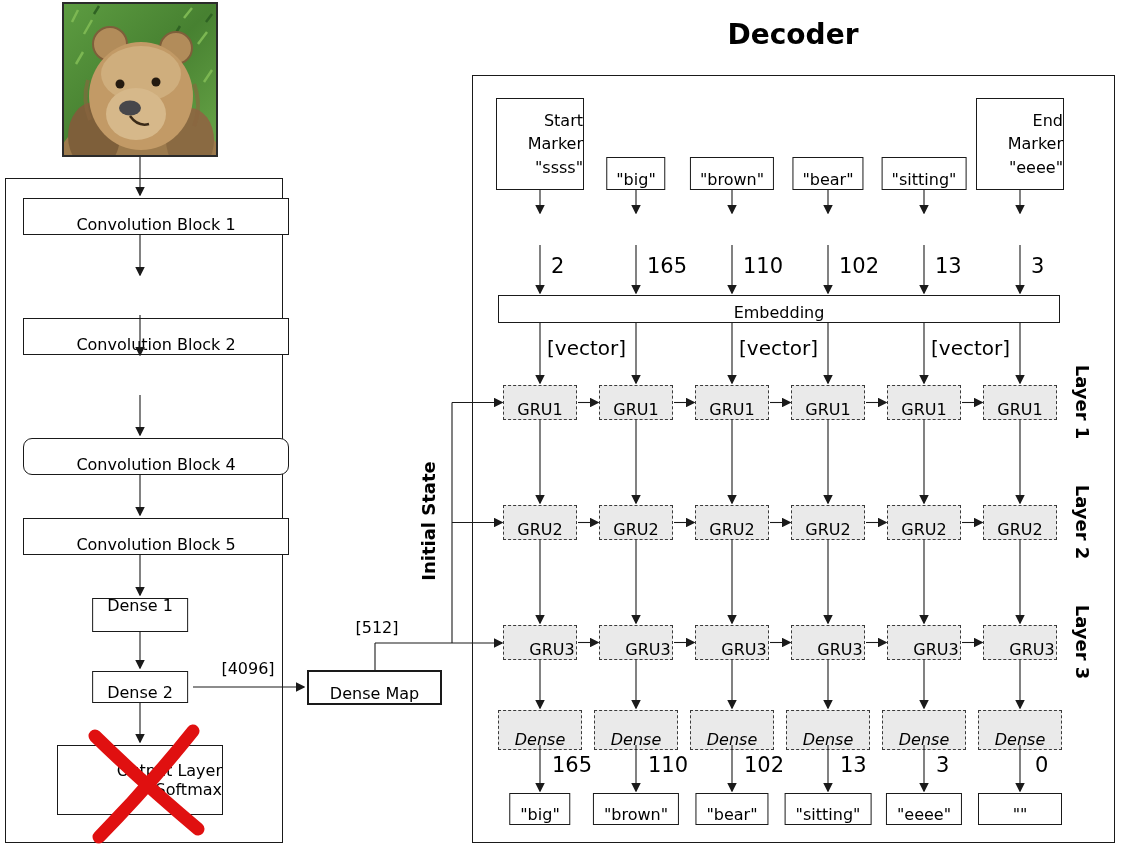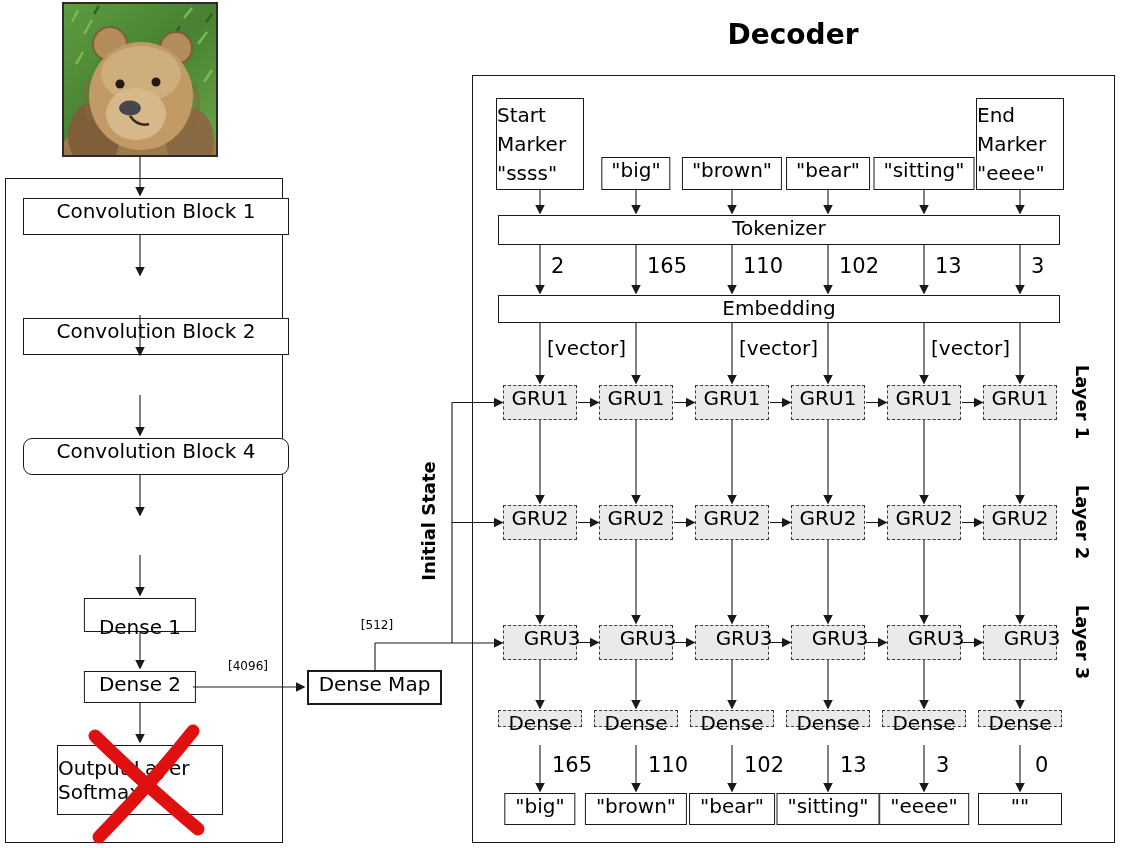--- a/index.html
+++ b/index.html
@@ -9,44 +9,44 @@
     width: 1124px; height: 848px;
     background: #ffffff;
     font-family: "DejaVu Sans", sans-serif;
     color: #000;
     overflow: hidden;
   }
   .box {
     position: absolute;
     background: #fff;
     border: 1.6px solid #1a1a1a;
-    display: flex; align-items: flex-start; justify-content: center;
-    font-size: 20px; line-height: 1.2; text-align: center;
+    display: flex; align-items: flex-end; justify-content: center;
+    font-size: 16px; line-height: 1.2; text-align: center;
     white-space: nowrap; z-index: 1;
   }
   .outer { background: transparent; border: 1.8px solid #1a1a1a; z-index: 0; }
   .cc { transform: translateX(-50%); }
   .convblock { left: 23px; width: 266px; height: 37px; }
   .gru, .densebox {
     background: #eaeaea;
     border: 1.6px dashed #3a3a3a;
   }
   .gru   { width: 74px; height: 35px; }
-  .densebox { width: 84px; height: 17px; }
+  .densebox { width: 84px; height: 40px; font-style: italic; }
   .r1 { top: 385px; } .r2 { top: 505px; } .r3 { top: 625px; padding-left: 24px; } .rd { top: 710px; }
   .tokbox  { top: 157px; height: 33px; padding: 0 9px; }
   .wordout { top: 793px; height: 32px; padding: 0 10px; min-width: 58px; }
   .markerbox {
     top: 98px; width: 88px; height: 92px;
     flex-direction: column; line-height: 1.45;
   }
   .bar { left: 498px; width: 562px; }
   .num { position: absolute; font-size: 21px; z-index: 2; white-space: nowrap; }
   .vec { position: absolute; font-size: 20px; z-index: 2; white-space: nowrap; }
-  .bracket { position: absolute; font-size: 12px; z-index: 2; transform: translateX(-50%); white-space: nowrap; }
+  .bracket { position: absolute; font-size: 16px; z-index: 2; transform: translateX(-50%); white-space: nowrap; }
   .rot {
     position: absolute; font-weight: bold; font-size: 18px;
     white-space: nowrap; z-index: 2;
   }
   .rot-ccw { transform: translate(-50%,-50%) rotate(-90deg); }
   .rot-cw  { transform: translate(-50%,-50%) rotate(90deg); }
   .title {
     position: absolute; left: 793px; top: 18px;
     transform: translateX(-50%);
     font-size: 28px; font-weight: bold; z-index: 2; white-space: nowrap;
@@ -97,20 +97,23 @@
 
   <div class="box convblock" style="top:198px;">
       <span>Convolution Block 1</span>
     </div>
   <div class="box convblock" style="top:278px;margin-top:40px;">
       <span>Convolution Block 2</span>
     </div>
   <div class="box convblock" style="top:438px;border-radius:9px;">
       <span>Convolution Block 4</span>
     </div>
+  <div class="box convblock" style="top:518px;">
+      <span>Convolution Block 5</span>
+    </div>
 
   <div class="box cc" style="left:140px;top:598px;height:33px;padding:16px 14px;">
       <span>Dense 1</span>
     </div>
   <div class="box cc" style="left:140px;top:671px;height:32px;padding:0 14px;">
       <span>Dense 2</span>
     </div>
 
   <div class="box cc" style="left:140px;top:745px;width:166px;height:70px;flex-direction:column;">
     <span>Output Layer</span>
@@ -144,23 +147,20 @@
     </div>
   <div class="box tokbox cc" style="left:924px;">
       <span>"sitting"</span>
     </div>
   <div class="box markerbox cc" style="left:1020px;">
     <span>End</span>
     <span>Marker</span>
     <span>"eeee"</span>
   </div>
 
-  <div class="box bar" style="top:215px;height:30px;">
-      <span>Tokenizer</span>
-    </div>
   <span class="num" style="left:551px;top:254px;">2</span>
   <span class="num" style="left:647px;top:254px;">165</span>
   <span class="num" style="left:743px;top:254px;">110</span>
   <span class="num" style="left:839px;top:254px;">102</span>
   <span class="num" style="left:935px;top:254px;">13</span>
   <span class="num" style="left:1031px;top:254px;">3</span>
 
   <div class="box bar" style="top:295px;height:28px;">
       <span>Embedding</span>
     </div>

